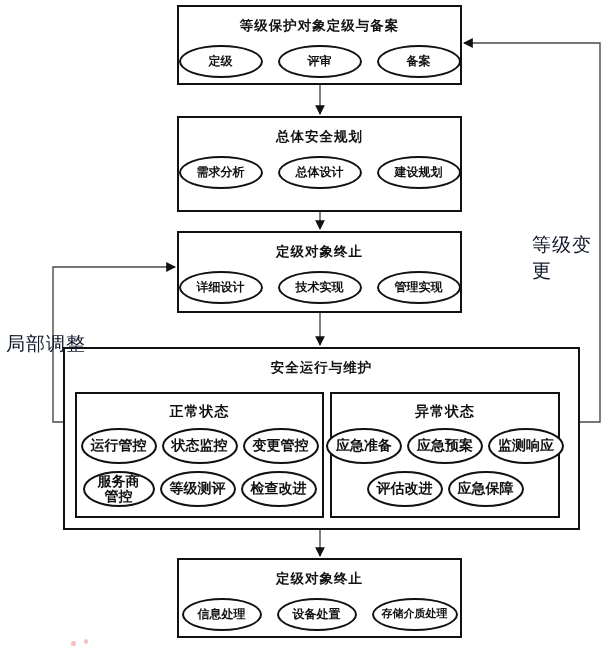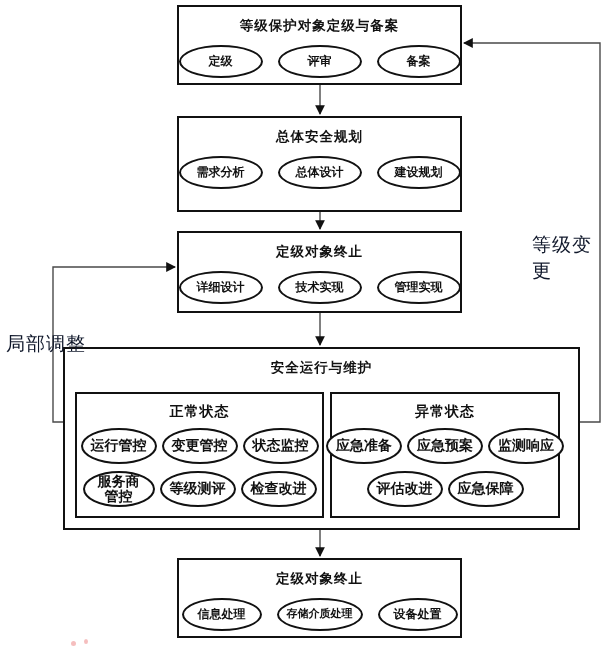--- a/index.html
+++ b/index.html
@@ -88,22 +88,22 @@
     </div>
   </div>
 
   <div class="stage-box" id="box-operation" style="left:63px;top:347px;width:517px;height:183px;">
     <div class="stage-title">安全运行与维护</div>
 
     <div class="group-box" style="left:10px;top:43px;width:249px;height:126px;">
       <div class="group-title">正常状态</div>
       <div class="group-row">
         <span class="ellipse">运行管控</span>
+        <span class="ellipse">状态监控</span>
         <span class="ellipse">变更管控</span>
-        <span class="ellipse">状态监控</span>
       </div>
       <div class="group-row">
         <span class="ellipse">
             <span class="wrap-label">服务商管控</span>
           </span>
         <span class="ellipse">等级测评</span>
         <span class="ellipse">检查改进</span>
       </div>
     </div>
 
@@ -118,22 +118,22 @@
         <span class="ellipse">评估改进</span>
         <span class="ellipse">应急保障</span>
       </div>
     </div>
   </div>
 
   <div class="stage-box" id="box-termination" style="left:177px;top:558px;width:285px;height:80px;">
     <div class="stage-title">定级对象终止</div>
     <div class="ellipse-row">
       <span class="ellipse" style="min-width:80px;padding:0 8px;">信息处理</span>
+      <span class="ellipse" style="min-width:80px;padding:0 8px;">设备处置</span>
       <span class="ellipse" style="min-width:80px;padding:0 8px;font-size:11px;">存储介质处理</span>
-      <span class="ellipse" style="min-width:80px;padding:0 8px;">设备处置</span>
     </div>
   </div>
 
   <div class="side-label" style="left:532px;top:232px;">等级变更</div>
   <div class="side-label" style="left:6px;top:331px;">局部调整</div>
 
   <div class="watermark-dot" style="left:71px;top:641px;width:5px;height:5px;"></div>
   <div class="watermark-dot" style="left:84px;top:639px;width:4px;height:5px;"></div>
 
 </div>

